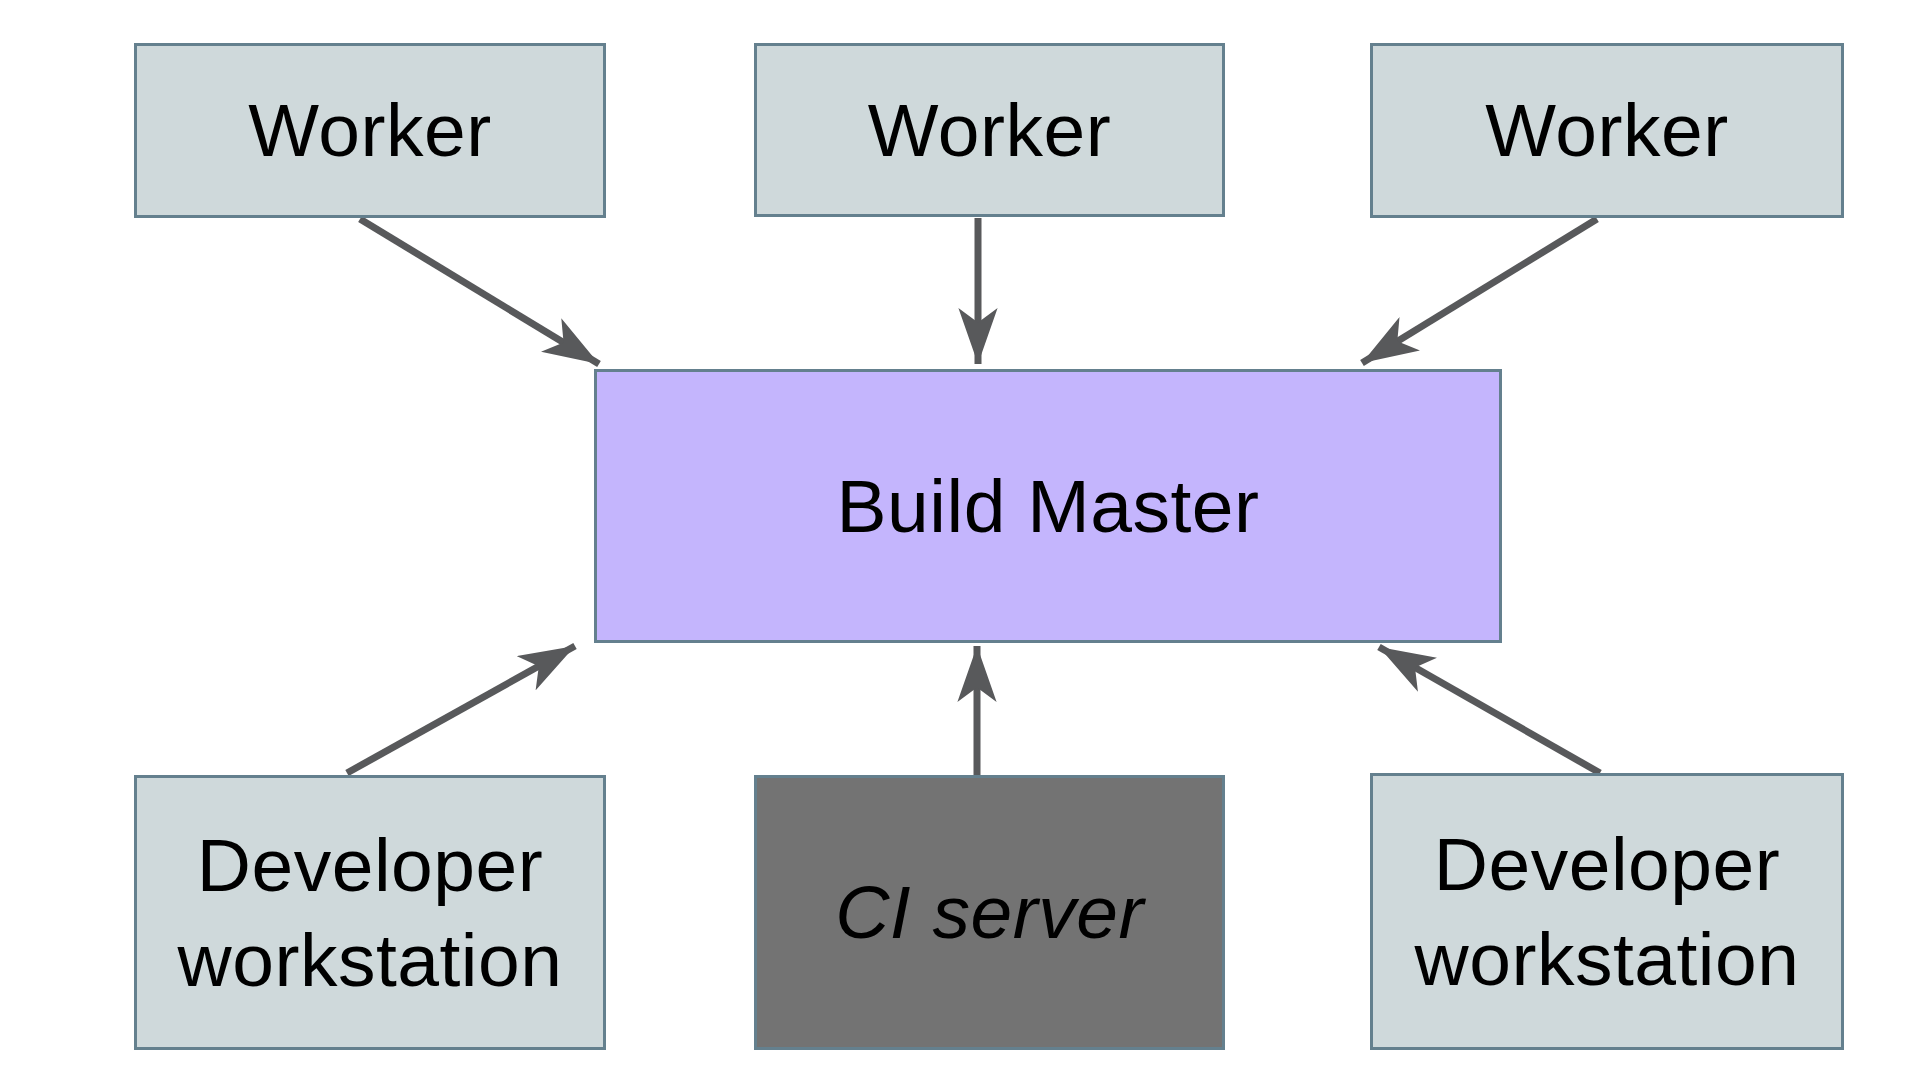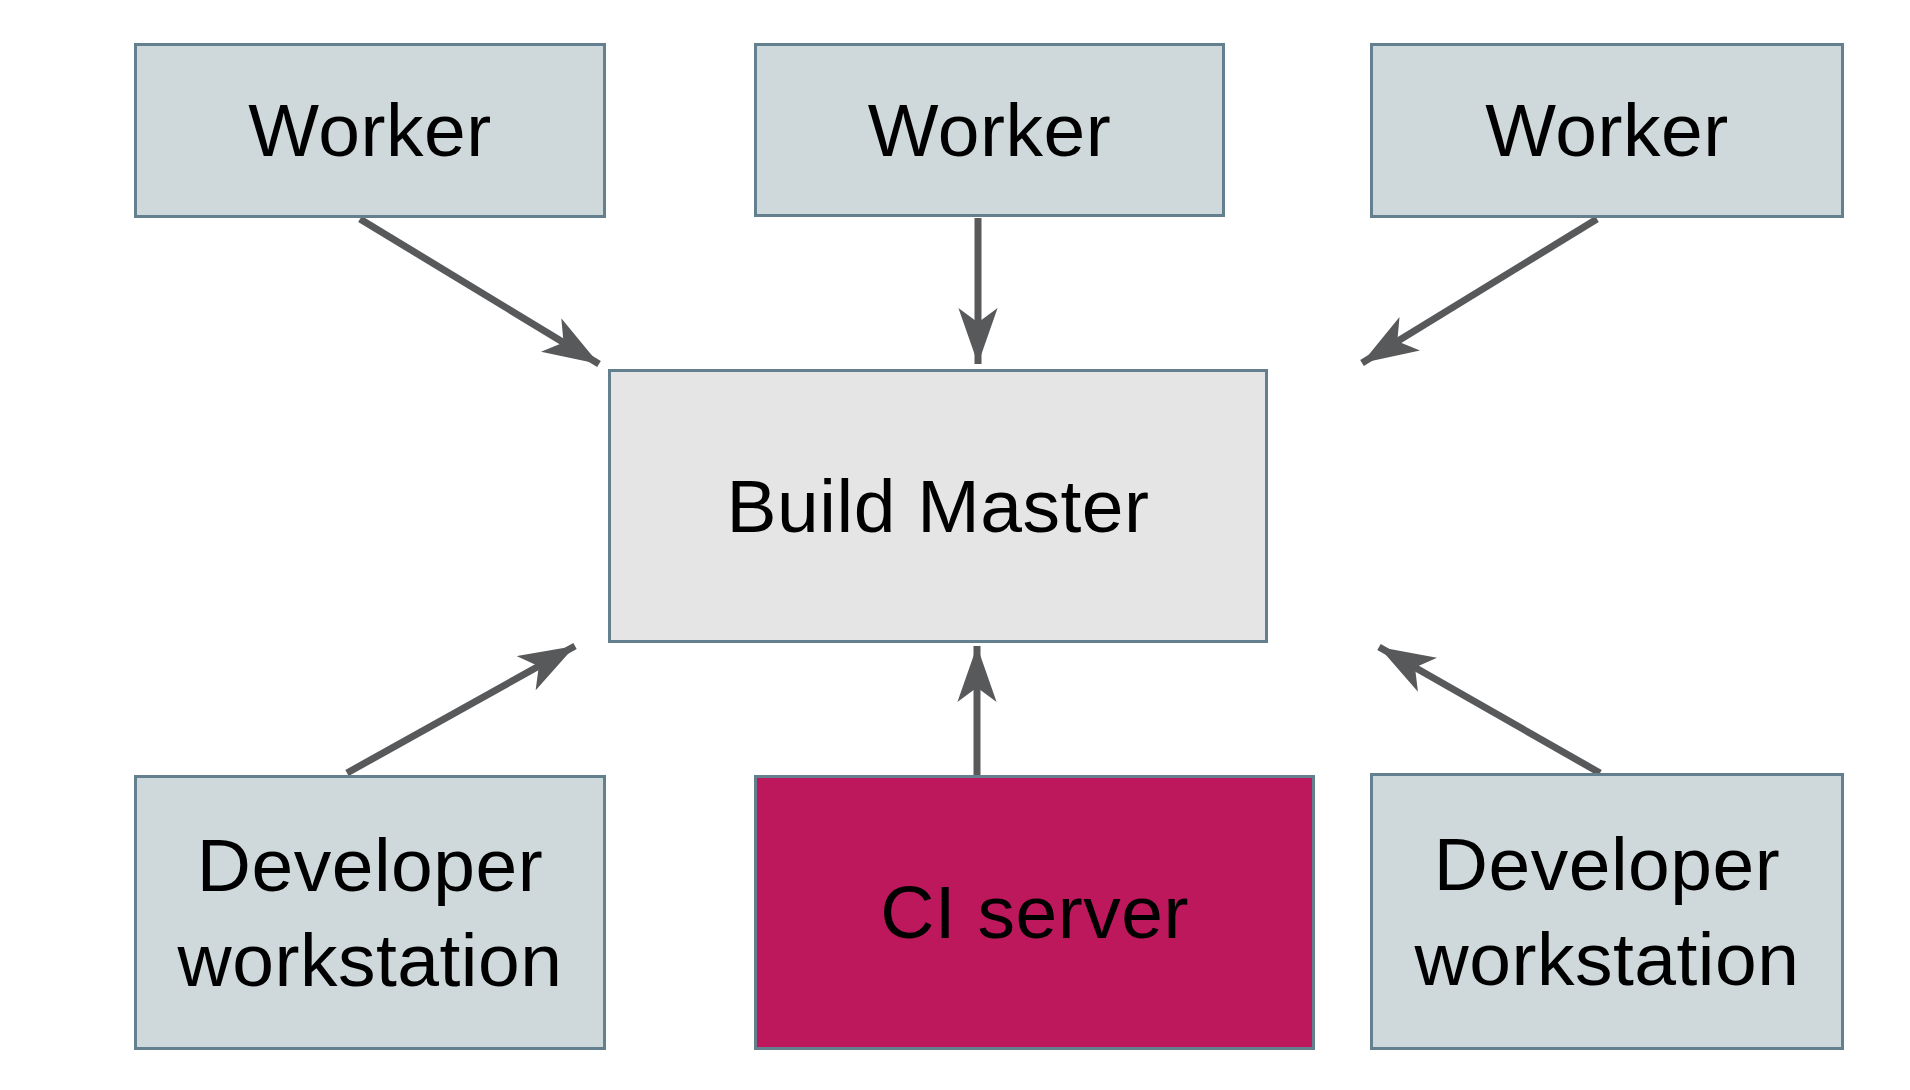--- a/index.html
+++ b/index.html
@@ -63,26 +63,26 @@
   <div id="node-layer">
       <div class="node" style="left: 122px; top: 43px; width: 472px; height: 175px; background: rgb(207, 217, 219); border-color: rgb(100, 128, 142);">
     <span class="node-label">Worker</span>
   </div>
       <div class="node" style="left: 742px; top: 43px; width: 471px; height: 174px; background: rgb(207, 217, 219); border-color: rgb(100, 128, 142);">
     <span class="node-label">Worker</span>
   </div>
       <div class="node" style="left: 1358px; top: 43px; width: 474px; height: 175px; background: rgb(207, 217, 219); border-color: rgb(100, 128, 142);">
     <span class="node-label">Worker</span>
   </div>
-      <div class="node" style="left: 596px; top: 369px; width: 660px; height: 274px; background: #e5e5e5; border-color: rgb(100, 128, 142);">
+      <div class="node" style="left: 582px; top: 369px; width: 908px; height: 274px; background: #c4b5fd; border-color: rgb(100, 128, 142);">
     <span class="node-label">Build Master</span>
   </div>
       <div class="node" style="left: 122px; top: 775px; width: 472px; height: 275px; background: rgb(207, 217, 219); border-color: rgb(100, 128, 142);">
     <span class="node-label">Developer workstation</span>
   </div>
-      <div class="node" style="left: 742px; top: 775px; width: 561px; height: 275px; background: #be185d; border-color: rgb(100, 128, 142);">
+      <div class="node" style="left: 742px; top: 775px; width: 471px; height: 275px; background: #737373; border-color: rgb(100, 128, 142); font-style: italic;">
     <span class="node-label">CI server</span>
   </div>
       <div class="node" style="left: 1358px; top: 773px; width: 474px; height: 277px; background: rgb(207, 217, 219); border-color: rgb(100, 128, 142);">
     <span class="node-label">Developer workstation</span>
   </div>
     </div>
 </div>
 
 </body></html>

